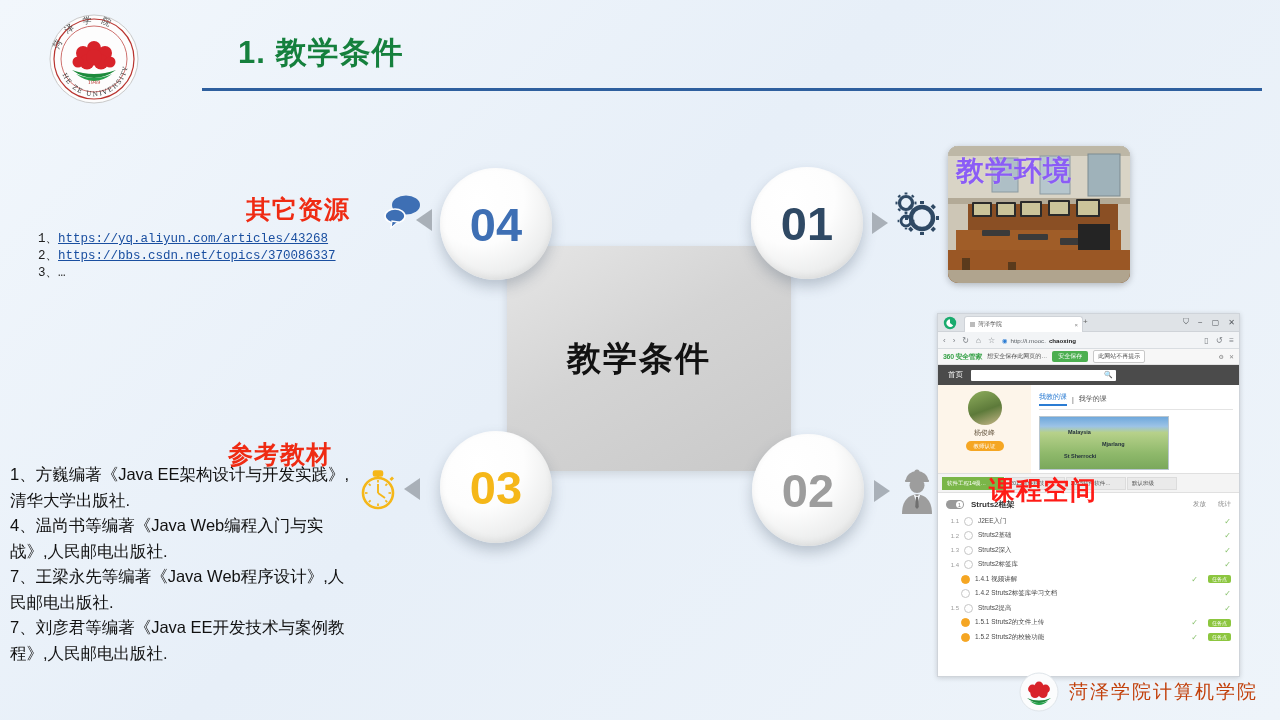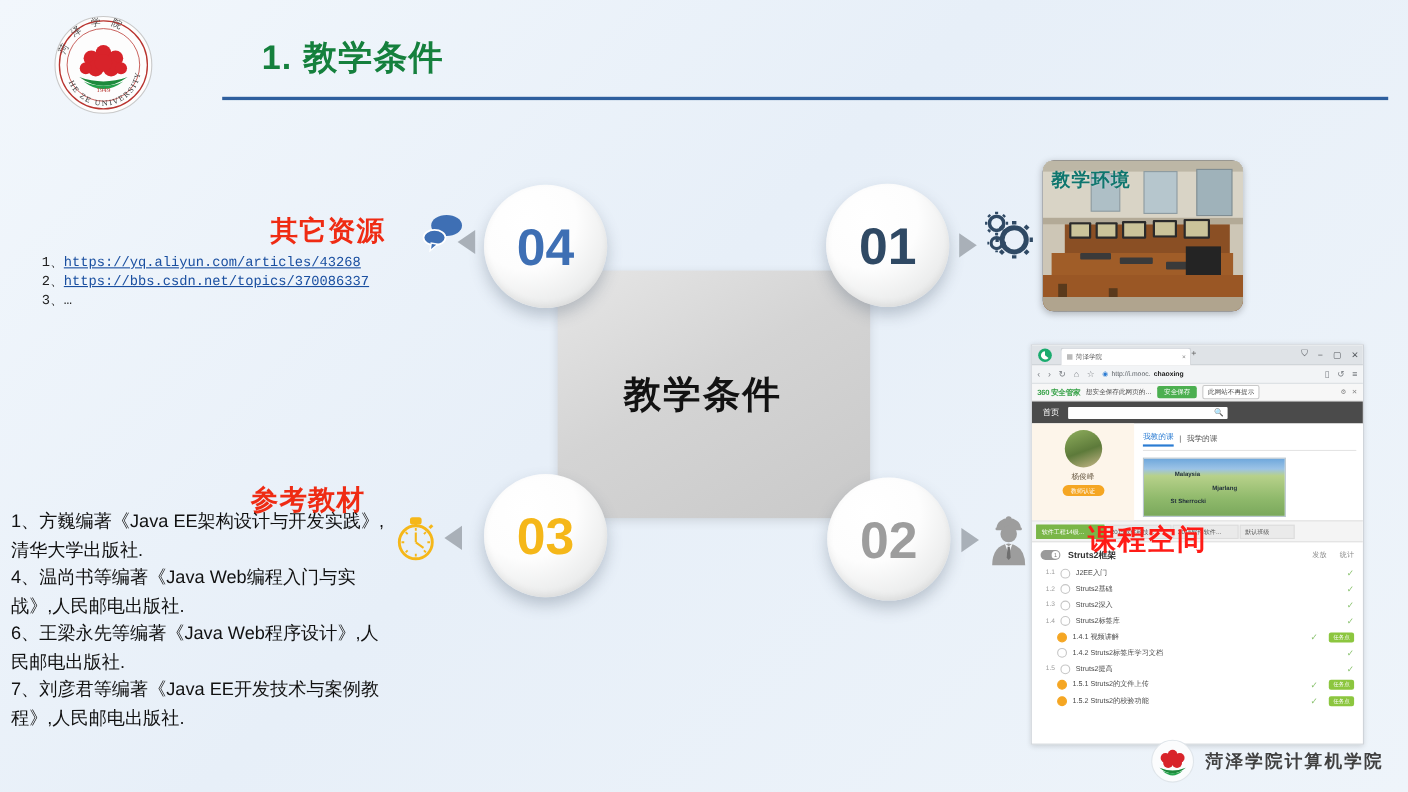--- a/index.html
+++ b/index.html
@@ -84,21 +84,21 @@
 
   
   .photo-lab{
     position:absolute;left:948px;top:146px;width:182px;height:137px;
     border-radius:10px;overflow:hidden;
     box-shadow:0 2px 7px rgba(0,0,0,.25);
     background:#3a3128;
   }
   .lab-cap{
     position:absolute;left:956px;top:152px;
-    font-size:17px;font-weight:bold;color:#0f766e;letter-spacing:1px;
+    font-size:28px;font-weight:bold;color:#8b5cf6;letter-spacing:1px;
     text-shadow:0 0 2px rgba(255,255,255,.35);
   }
 
   .browser{
     position:absolute;left:937px;top:313px;width:301px;height:362px;
     background:#ffffff;border:1px solid #cfd4da;overflow:hidden;
     box-shadow:0 1px 5px rgba(0,0,0,.16);
     font-size:7px;color:#4a4a4a;
   }
   .bw-tabbar{height:17px;background:#dfe3e7;position:relative;border-bottom:1px solid #cfd3d8;}
@@ -148,21 +148,21 @@
   .bw-cap{
     position:absolute;left:957px;top:473px;
     font-size:26px;font-weight:bold;color:#ff1b16;letter-spacing:1px;margin-left:32px;
   }
 
   
   .footer{
     position:absolute;right:22px;bottom:7px;display:flex;align-items:center;gap:9px;
   }
   .footer .mark{width:42px;height:42px;}
-  .footer .ftxt{font-size:16px;font-weight:bold;color:#404040;letter-spacing:2px;
+  .footer .ftxt{font-size:19px;font-weight:normal;color:#c2410c;letter-spacing:2px;
                 font-family:"Liberation Serif","DejaVu Serif",serif;}
 </style>
 </head>
 <body>
 
 <div class="slide">
 
   <div class="logo-seal">
     <svg viewBox="0 0 128 95">
       <circle cx="64" cy="47" r="44" fill="#fdfdfd" stroke="#c9c9c9" stroke-width="1"></circle>
@@ -302,21 +302,21 @@
     </div>
     <div class="row">
       <span>3、</span><span>…</span>
     </div>
   </div>
 
   <div class="hd-red hd-book">参考教材</div>
   <div class="books">
     <div>1、方巍编著《Java EE架构设计与开发实践》,清华大学出版社.</div>
     <div>4、温尚书等编著《Java Web编程入门与实战》,人民邮电出版社.</div>
-    <div>6、王梁永先等编著《Java Web程序设计》,人民邮电出版社.</div>
+    <div>7、王梁永先等编著《Java Web程序设计》,人民邮电出版社.</div>
     <div>7、刘彦君等编著《Java EE开发技术与案例教程》,人民邮电出版社.</div>
   </div>
 
   <div class="photo-lab">
     <svg viewBox="0 0 182 137" width="182" height="137">
       <rect width="182" height="137" fill="#cdc6b6"></rect>
       <rect x="0" y="0" width="182" height="58" fill="#d9d4c6"></rect>
       <rect x="0" y="0" width="182" height="10" fill="#bdb7a6"></rect>
       <rect x="44" y="12" width="26" height="34" fill="#aebfc6" stroke="#8c9aa0"></rect>
       <rect x="92" y="10" width="30" height="38" fill="#b6c6cd" stroke="#8c9aa0"></rect>

